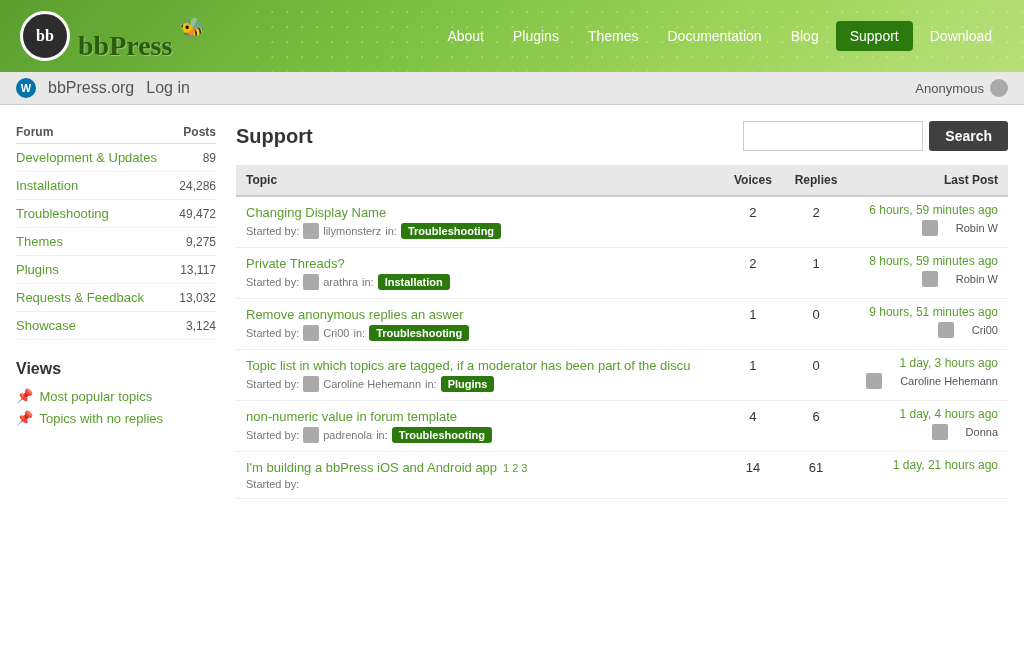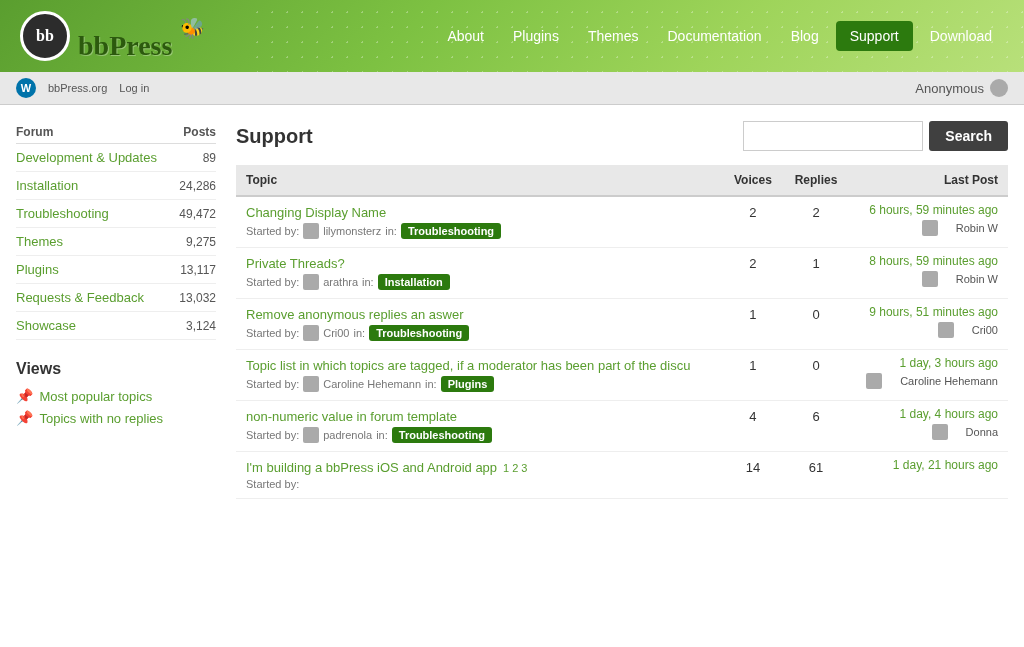--- a/index.html
+++ b/index.html
@@ -91,21 +91,21 @@
       background: #0073aa;
       border-radius: 50%;
       display: flex; align-items: center; justify-content: center;
       color: #fff;
       font-size: 11px;
       font-weight: bold;
     }
     .toolbar-link {
       color: #555;
       text-decoration: none;
-      font-size: 11px;
+      font-size: 16px;
     }
     .toolbar-user {
       margin-left: auto;
       display: flex;
       align-items: center;
       gap: 6px;
       color: #555;
       font-size: 13px;
     }
     .user-avatar {

